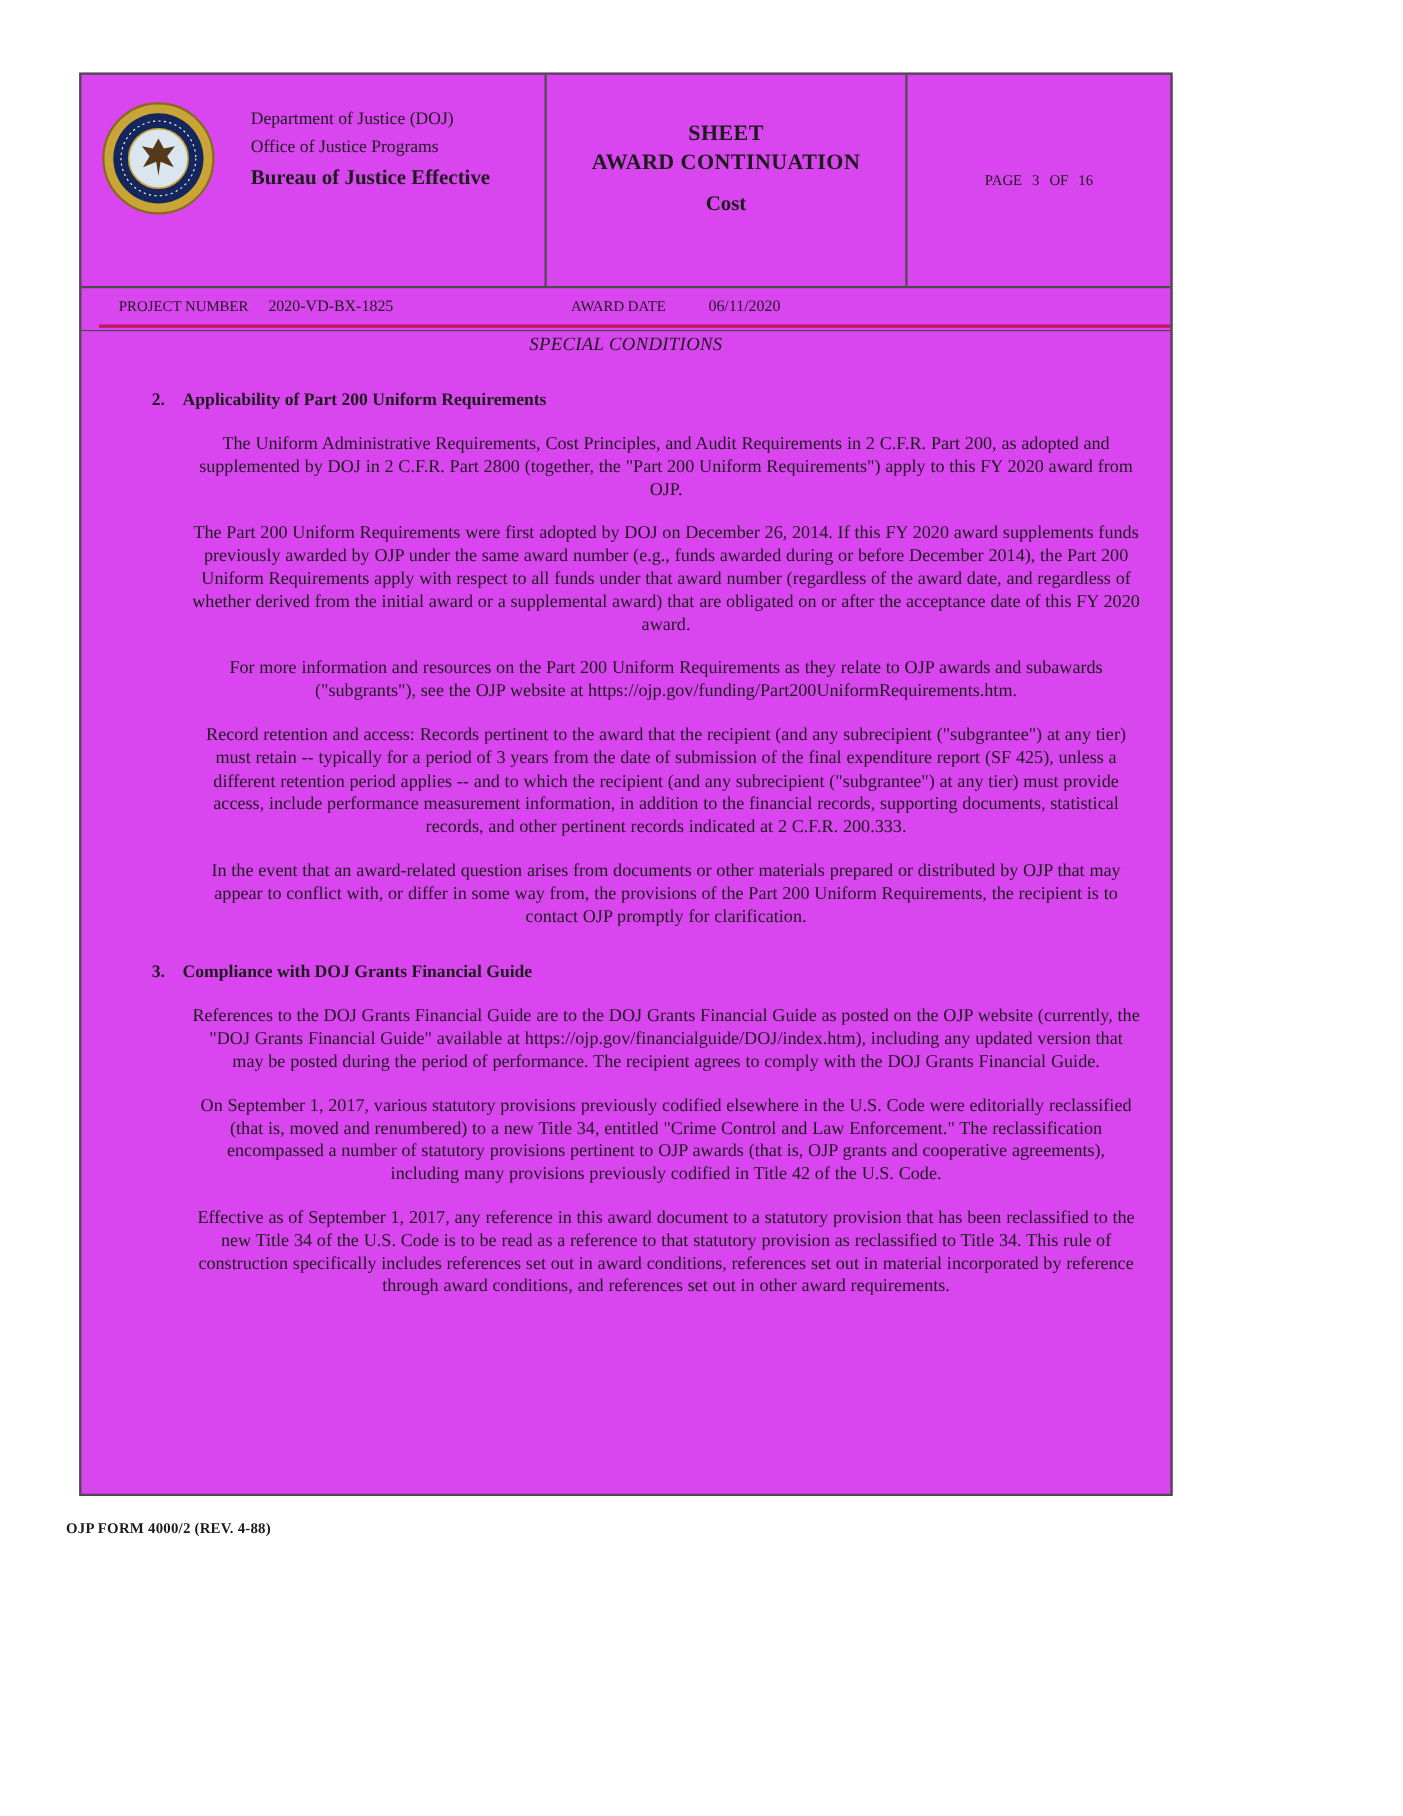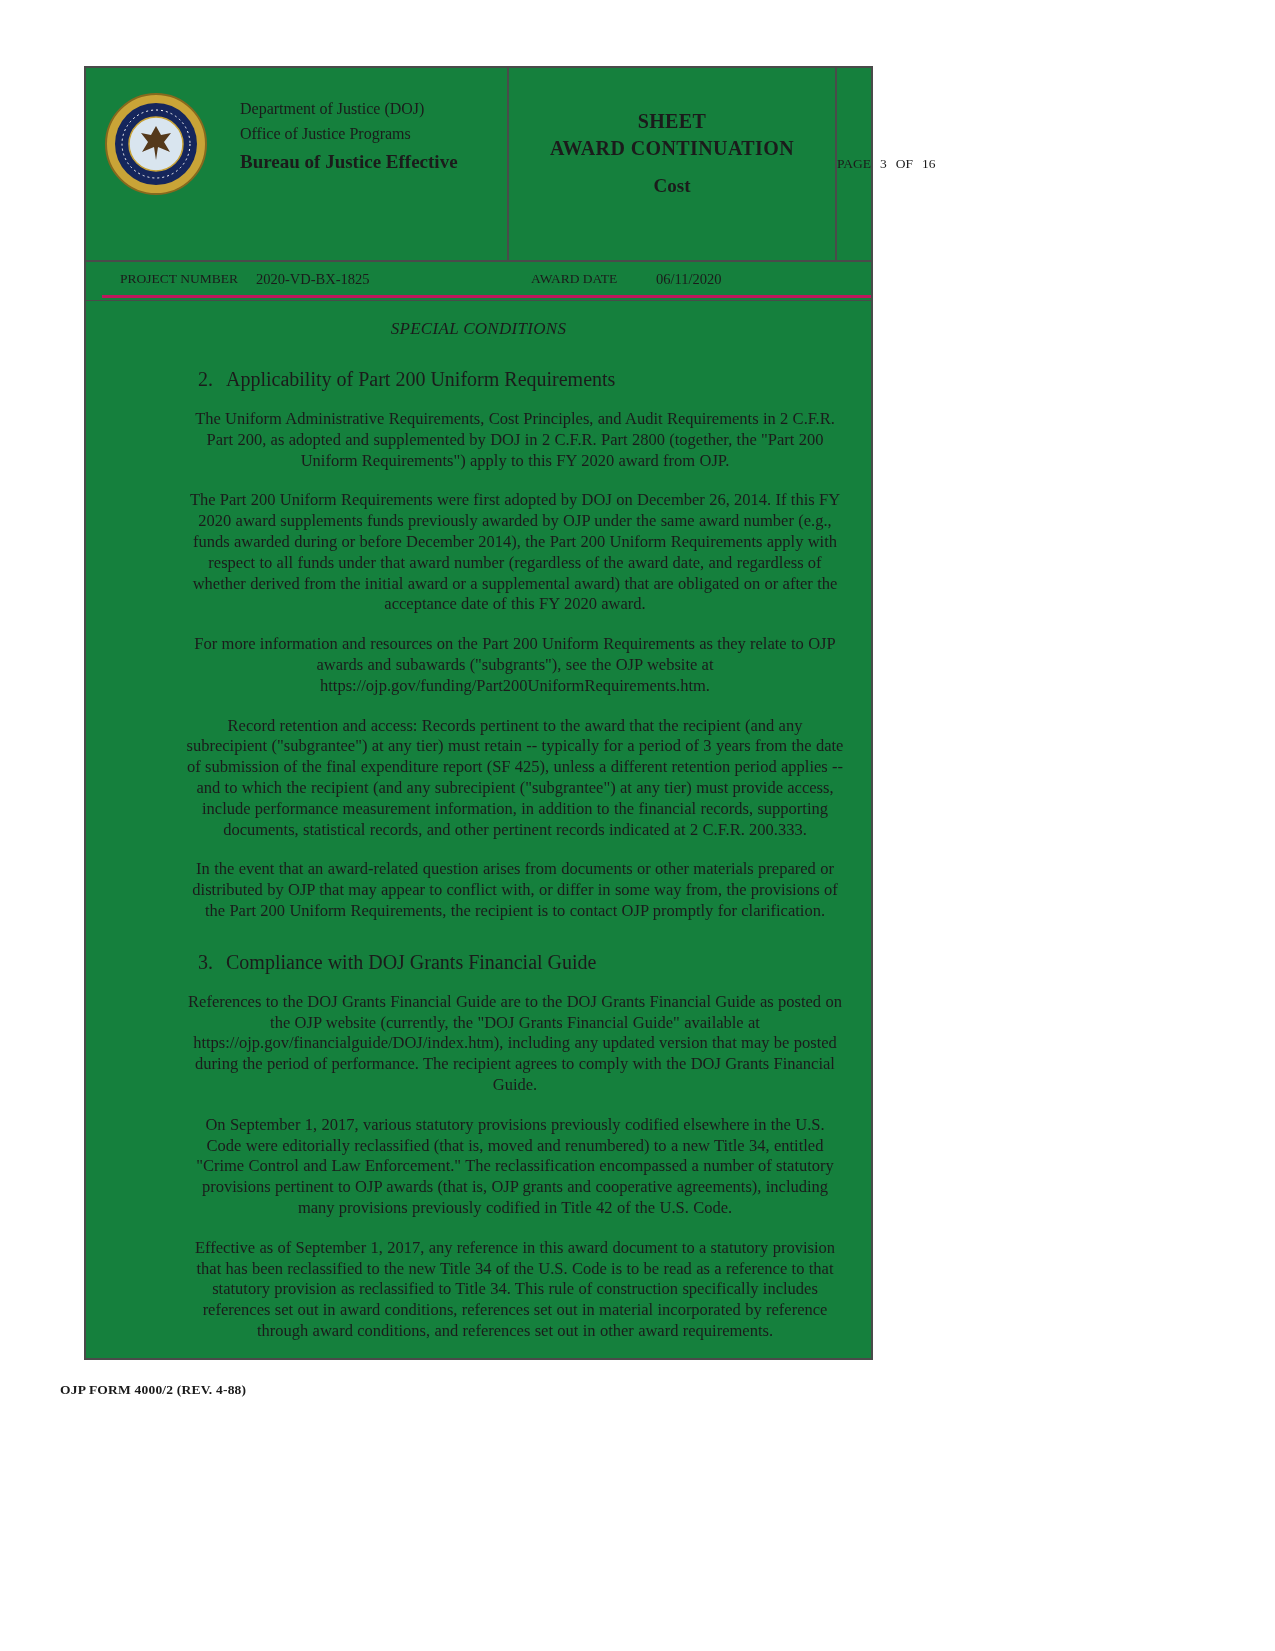--- a/index.html
+++ b/index.html
@@ -2,22 +2,22 @@
 <html><head>
 <meta charset="utf-8">
 <style>
   * { margin:0; padding:0; box-sizing:border-box; }
   html,body { background:#ffffff; }
   body {
     width:1275px; height:1651px; position:relative;
     font-family:"Liberation Serif", serif; color:#1b1b1b;
   }
   .doc-box {
-    position:absolute; left:84px; top:66px; width:789px; height:1294px;
-    border:2px solid #4a4a4a; background:#15803d;
+    position:absolute; left:72px; top:66px; width:994px; height:1294px;
+    border:2px solid #4a4a4a; background:#d946ef;
   }
   
   .header-grid {
     display:grid; grid-template-columns:421px 330px 1fr;
     height:194px; border-bottom:2px solid #4a4a4a;
   }
   .cell-left { padding:24px 0 0 18px; display:flex; gap:30px; }
   .seal-wrap { width:106px; flex:0 0 106px; }
   .agency-block { padding-top:4px; }
   .agency-line { font-size:16px; line-height:25px; }
@@ -35,24 +35,24 @@
   .m-label { font-size:13.5px; }
   .m-value { font-size:14.5px; }
   .pn-label { left:18px; }
   .pn-value { left:154px; }
   .ad-label { left:429px; }
   .ad-value { left:554px; }
   .rule2 { height:1px; background:#4a4a4a; margin-top:2px; }
   
   .section-title {
     text-align:center; font-style:italic; font-size:17px;
-    margin-top:18px; letter-spacing:0.3px;
+    margin-top:2px; letter-spacing:0.3px;
   }
   .condition { }
-  .cond-head { margin:30px 24px 0 112px; font-size:20px; line-height:21px; }
+  .cond-head { margin:30px 24px 0 64px; font-size:16px; line-height:21px;font-weight:bold; }
   .cond-num { display:inline-block; width:28px; }
   .cond-para {
     margin:19px 27px 0 100px; font-size:16.5px; line-height:20.8px;
     text-align:center; word-spacing:0.2px;
   }
   .form-footer {
     position:absolute; left:60px; top:1382px;
     font-size:13.5px; font-weight:bold; letter-spacing:0.2px;
   }
 </style>

